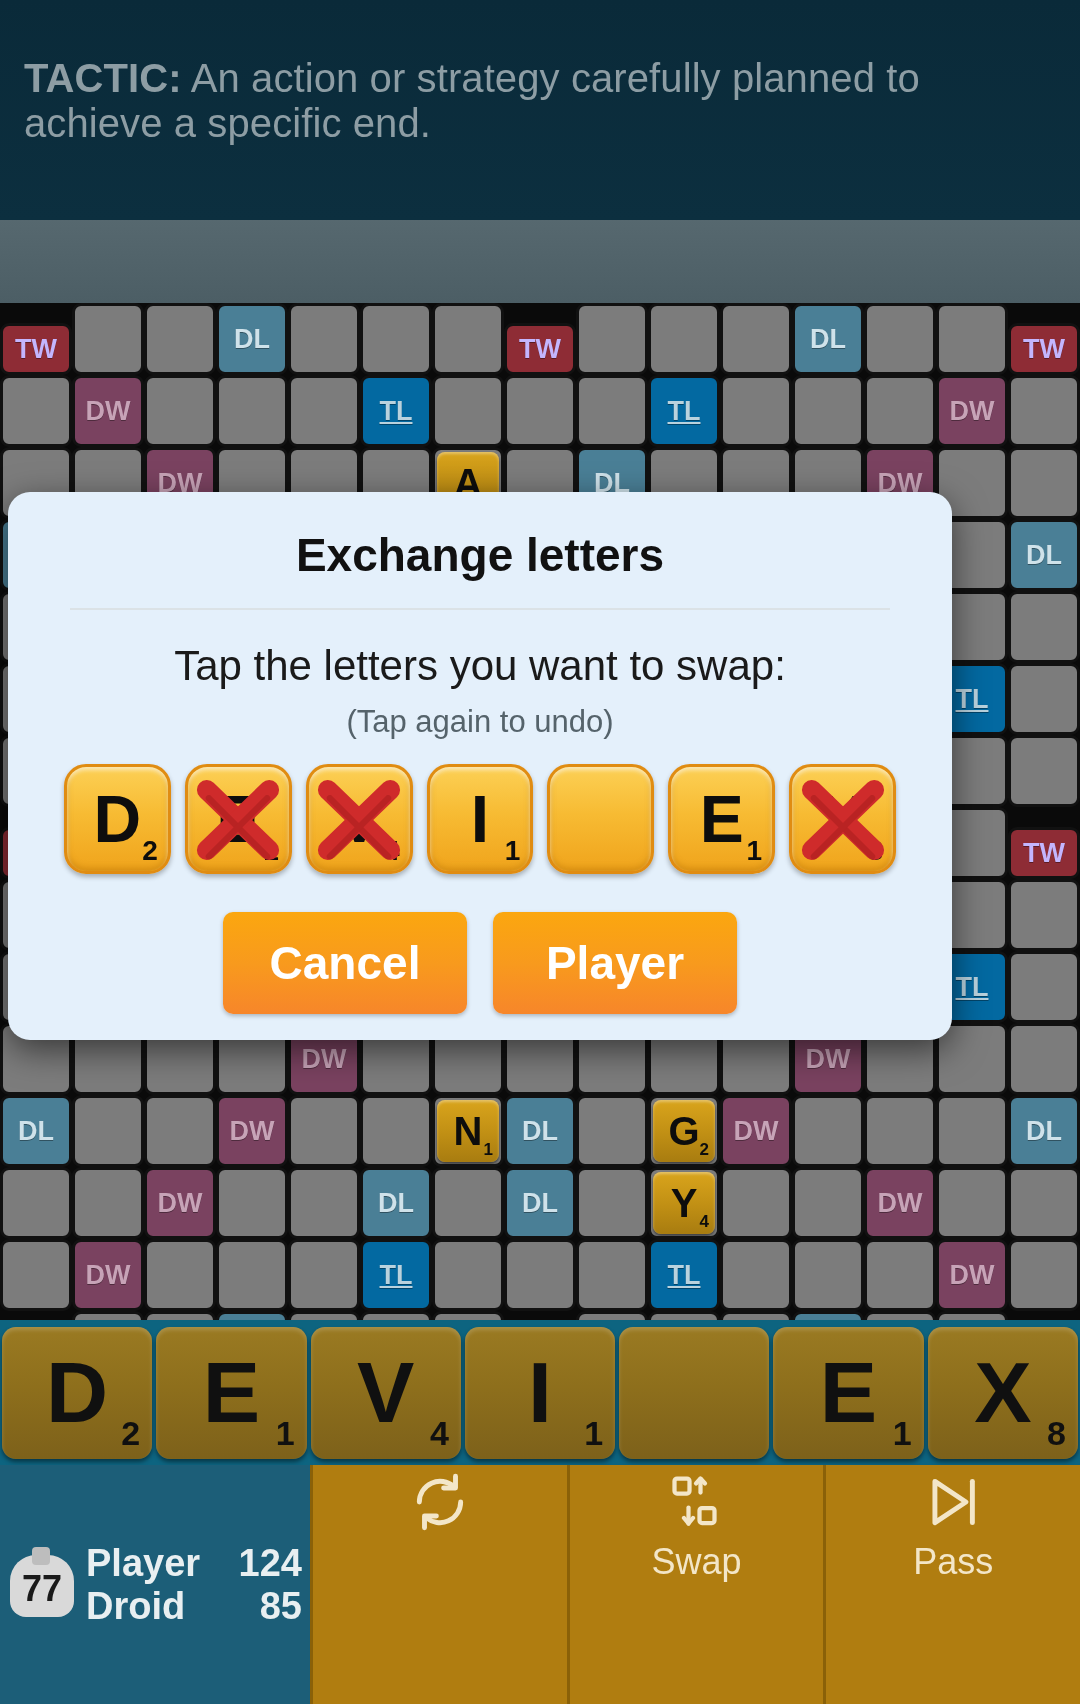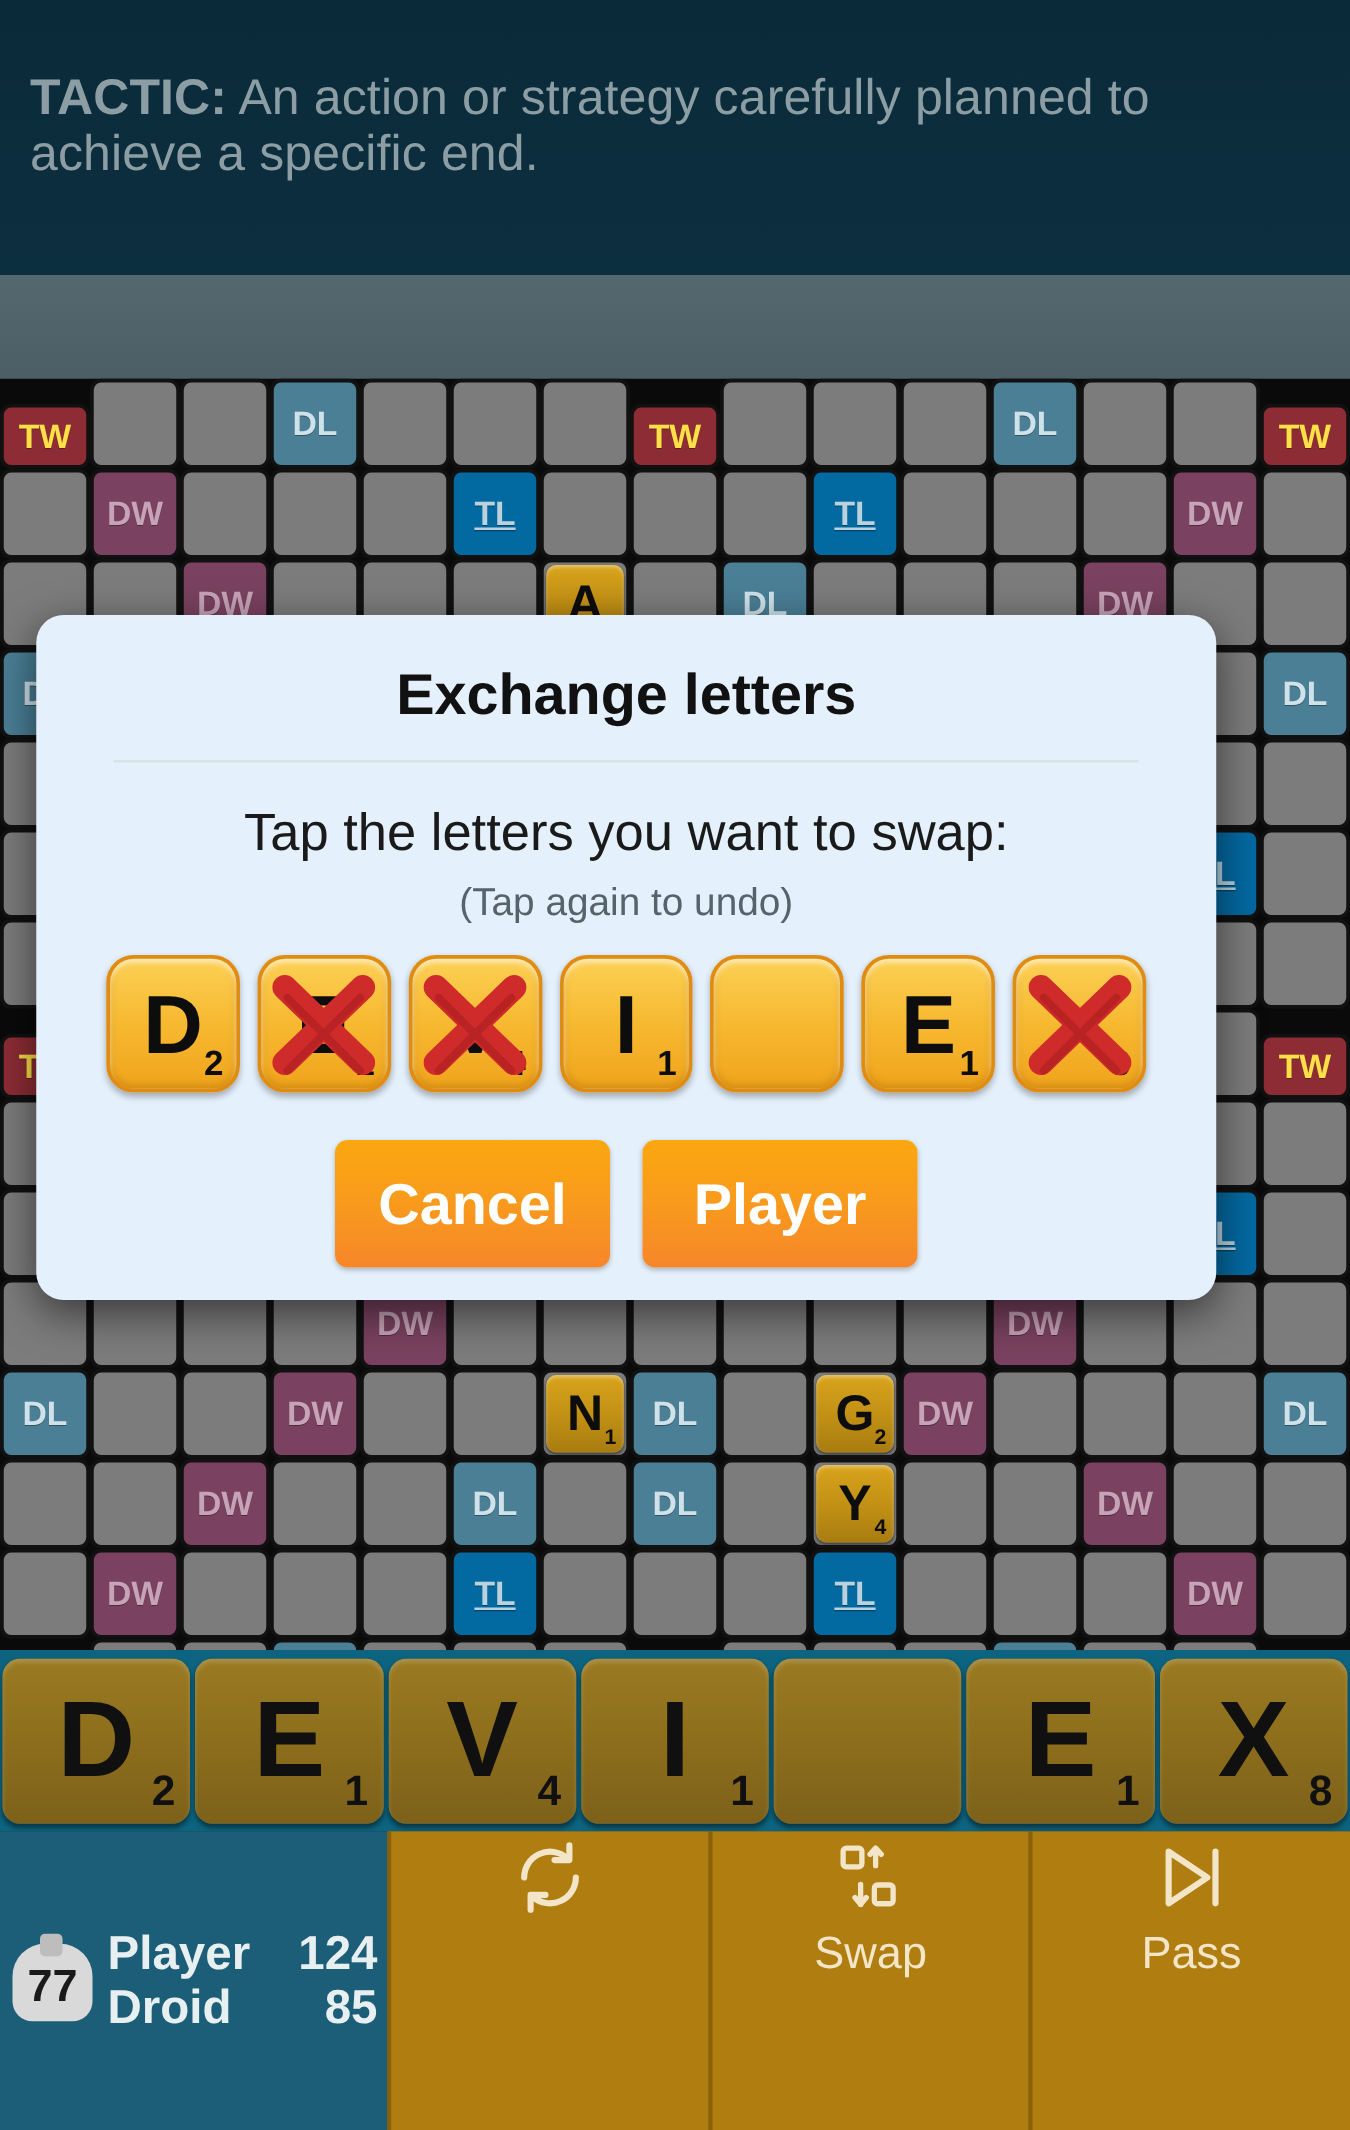--- a/index.html
+++ b/index.html
@@ -37,21 +37,21 @@
   }
   .cell{
     position:relative;box-sizing:border-box;
     border:3px solid #111;border-radius:9px;
     background:#7c7c7c;
     display:flex;align-items:center;justify-content:center;
     font-size:27px;font-weight:bold;color:#c9c9c9;
     text-shadow:0 1px 0 rgba(0,0,0,.35);
     overflow:hidden;
   }
-  .cell.tw{background:#8e2c35;color:#fde047;margin-top:20px;}
+  .cell.tw{background:#8e2c35;color:#c4b5fd;margin-top:20px;}
   .cell.dw{background:#7a4260;color:#c7a3b7;}
   .cell.tl{background:#0369a1;color:#b9d2de;text-decoration:underline;}
   .cell.dl{background:#4a7f96;color:#cfe2ea;}
   .cell.plain{background:#7c7c7c;}
   .cell .tile{
     position:absolute;inset:2px;border-radius:8px;
     background:linear-gradient(180deg,#d9a41c 0%,#c08f14 55%,#a87c10 100%);
     box-shadow:inset 0 2px 3px rgba(255,255,255,.35),0 2px 3px rgba(0,0,0,.5);
     display:flex;align-items:center;justify-content:center;
     color:#0d0d0d;font-size:40px;font-weight:bold;text-shadow:none;
@@ -116,21 +116,21 @@
     border-left:3px solid #8a6108;
     display:flex;flex-direction:column;align-items:center;justify-content:flex-start;
     color:#f3e6c8;box-sizing:border-box;
   }
   .action-btn .ico{height:74px;display:flex;align-items:center;justify-content:center;}
   .action-btn .lbl{font-size:36px;font-weight:normal;margin-top:2px;}
 
   
   #scrim{position:absolute;inset:0;background:rgba(0,0,0,0);pointer-events:none;}
   #dialog{
-    position:absolute;left:29px;top:492px;width:944px;
+    position:absolute;left:8px;top:492px;width:944px;
     background:#e4f0fb;border-radius:22px;
     box-shadow:0 10px 34px rgba(0,0,0,.55);
     padding:0 0 26px 0;box-sizing:border-box;
   }
   #dialog-title{
     text-align:center;font-size:46px;font-weight:bold;color:#111;
     padding:36px 0 26px 0;
   }
   #dialog-divider{height:2px;background:#dbe2e6;margin:0 62px;}
   #dialog-prompt{
@@ -156,21 +156,21 @@
     position:absolute;right:10px;bottom:4px;font-size:28px;font-weight:bold;
   }
   .dlg-tile .xmark{
     position:absolute;left:50%;top:50%;transform:translate(-50%,-50%);
     width:104px;height:104px;
   }
   #dialog-buttons{
     display:flex;justify-content:center;gap:26px;padding:38px 0 0 0;
   }
   .dlg-btn{
-    width:220px;height:102px;border-radius:10px;border:none;
+    width:244px;height:102px;border-radius:10px;border:none;
     background:linear-gradient(180deg,#fba70f 0%,#f89a1d 50%,#f7862a 100%);
     color:#fff;font-size:46px;font-weight:bold;
     font-family:"Liberation Sans",sans-serif;
     box-shadow:0 2px 4px rgba(0,0,0,.25);cursor:pointer;
   }
 </style>
 </head>
 <body>
 
 <div id="definition-bar">

